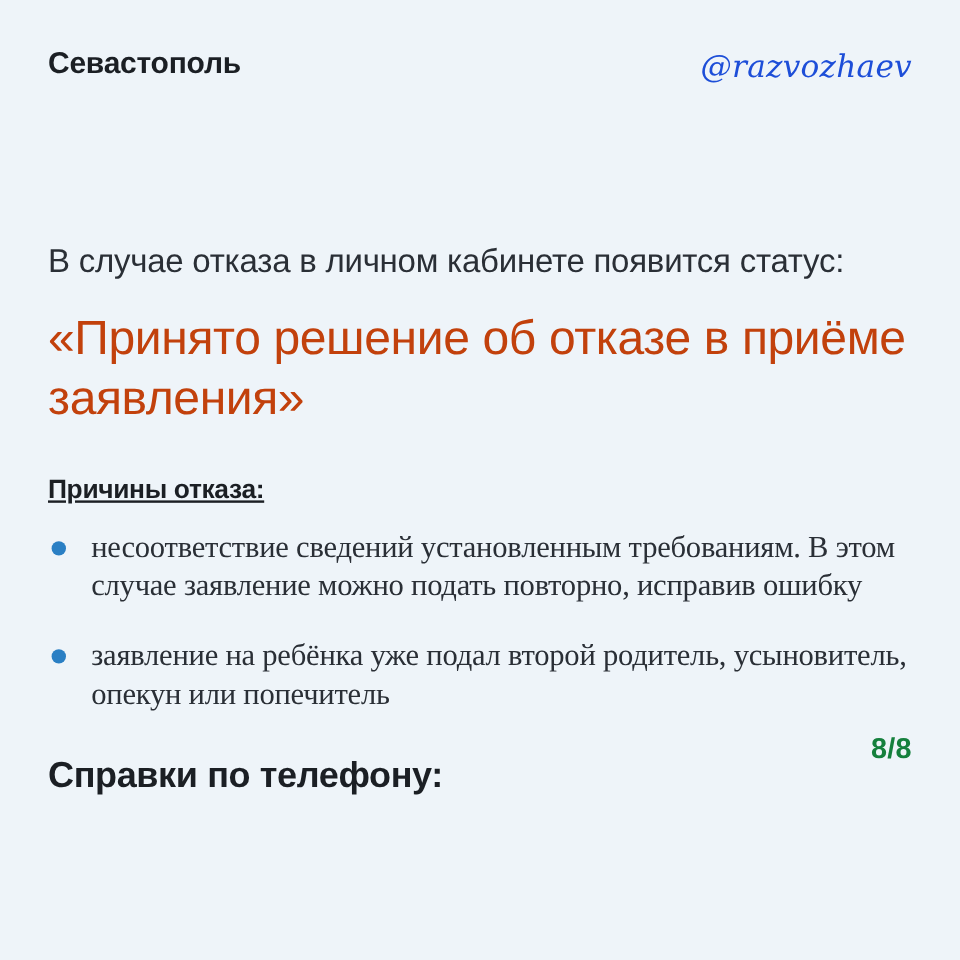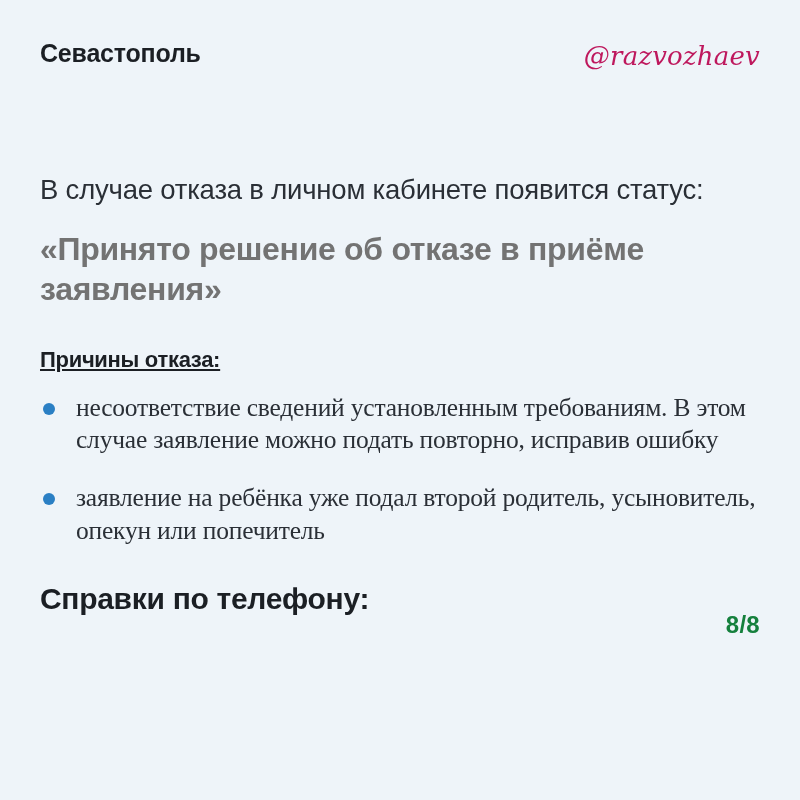--- a/index.html
+++ b/index.html
@@ -34,41 +34,41 @@
     font-size: 25px;
     font-weight: bold;
     color: #1b1f24;
     letter-spacing: -0.2px;
     line-height: 1.1;
   }
   .handle {
     font-family: "DejaVu Serif", "Liberation Serif", serif;
     font-style: italic;
     font-size: 26px;
-    color: #be185d;
+    color: #1d4ed8;
     line-height: 1.1;
     padding-top: 2px;
     letter-spacing: 0.2px;
   }
 
   
   .content {
-    margin-top: 80px;
+    margin-top: 108px;
   }
   .intro {
     font-size: 27.5px;
     color: #2a2f36;
     line-height: 1.28;
     letter-spacing: -0.2px;
   }
   .status-quote {
     margin-top: 22px;
-    font-size: 32px;
-    font-weight: bold;
-    color: #737373;
+    font-size: 40px;
+    font-weight: normal;
+    color: #c2410c;
     line-height: 1.25;
     letter-spacing: -0.3px;
   }
   .section-title {
     margin-top: 38px;
     font-size: 22px;
     font-weight: bold;
     color: #1b1f24;
     letter-spacing: -0.3px;
     line-height: 1.2;

